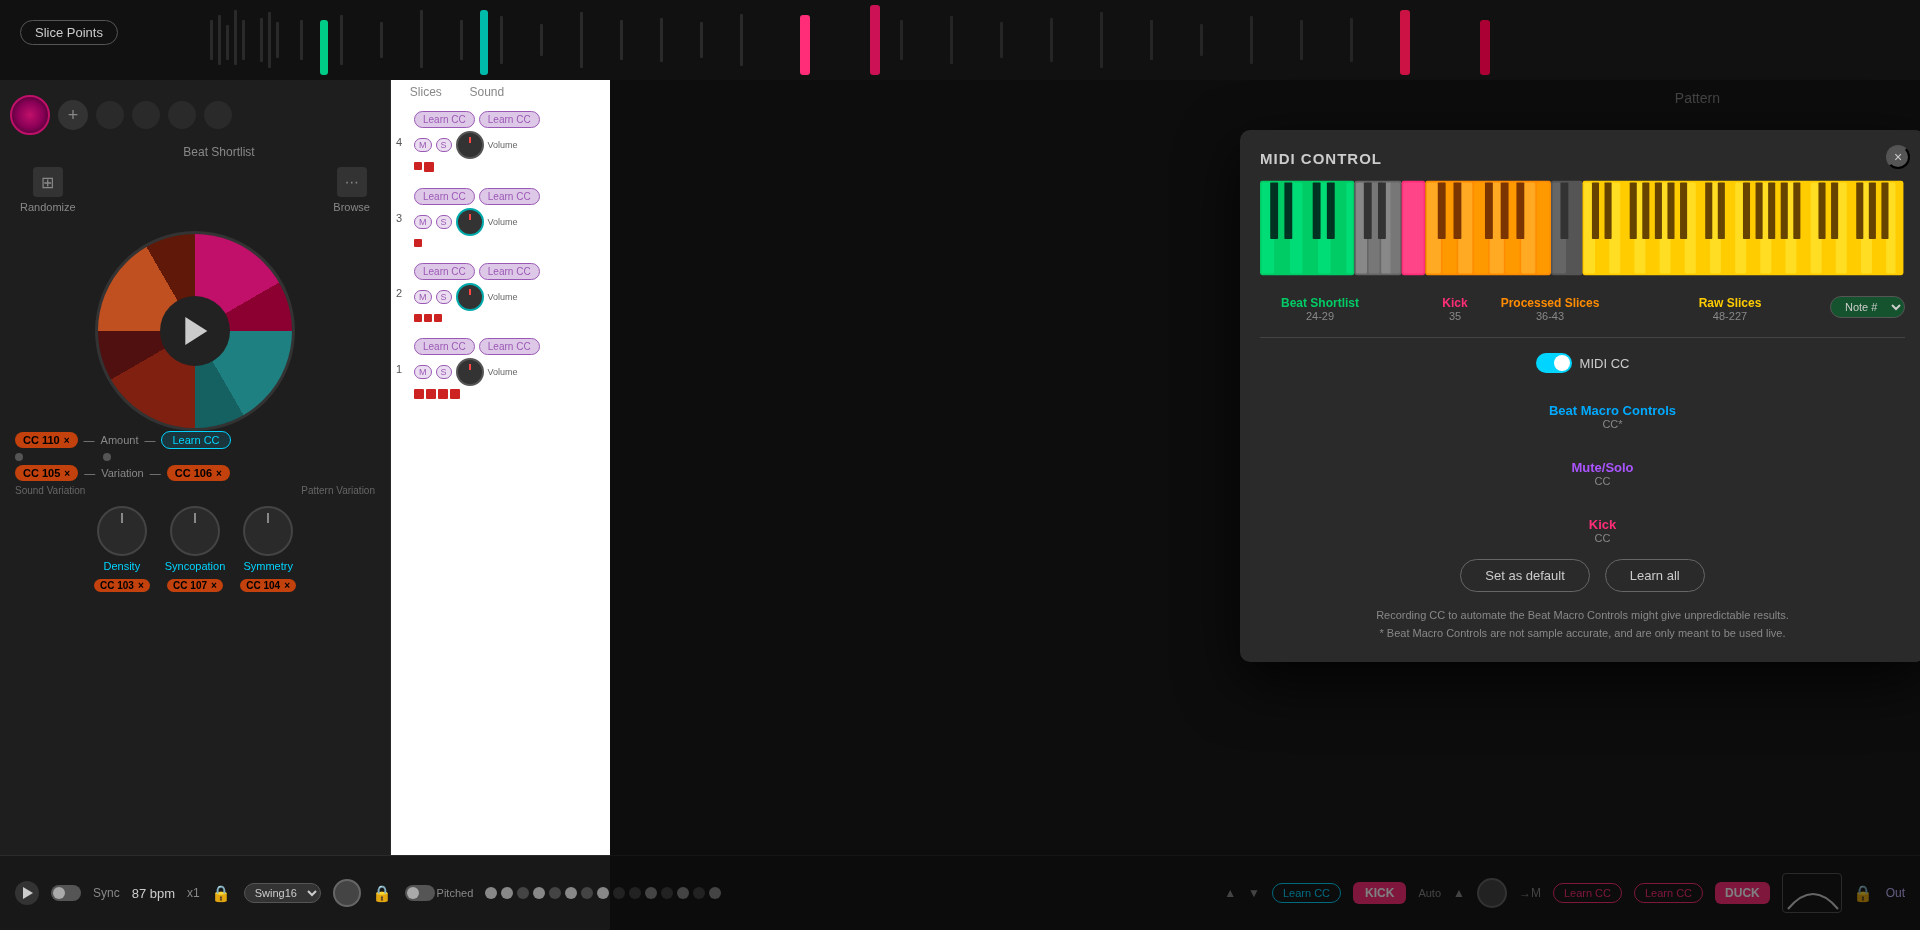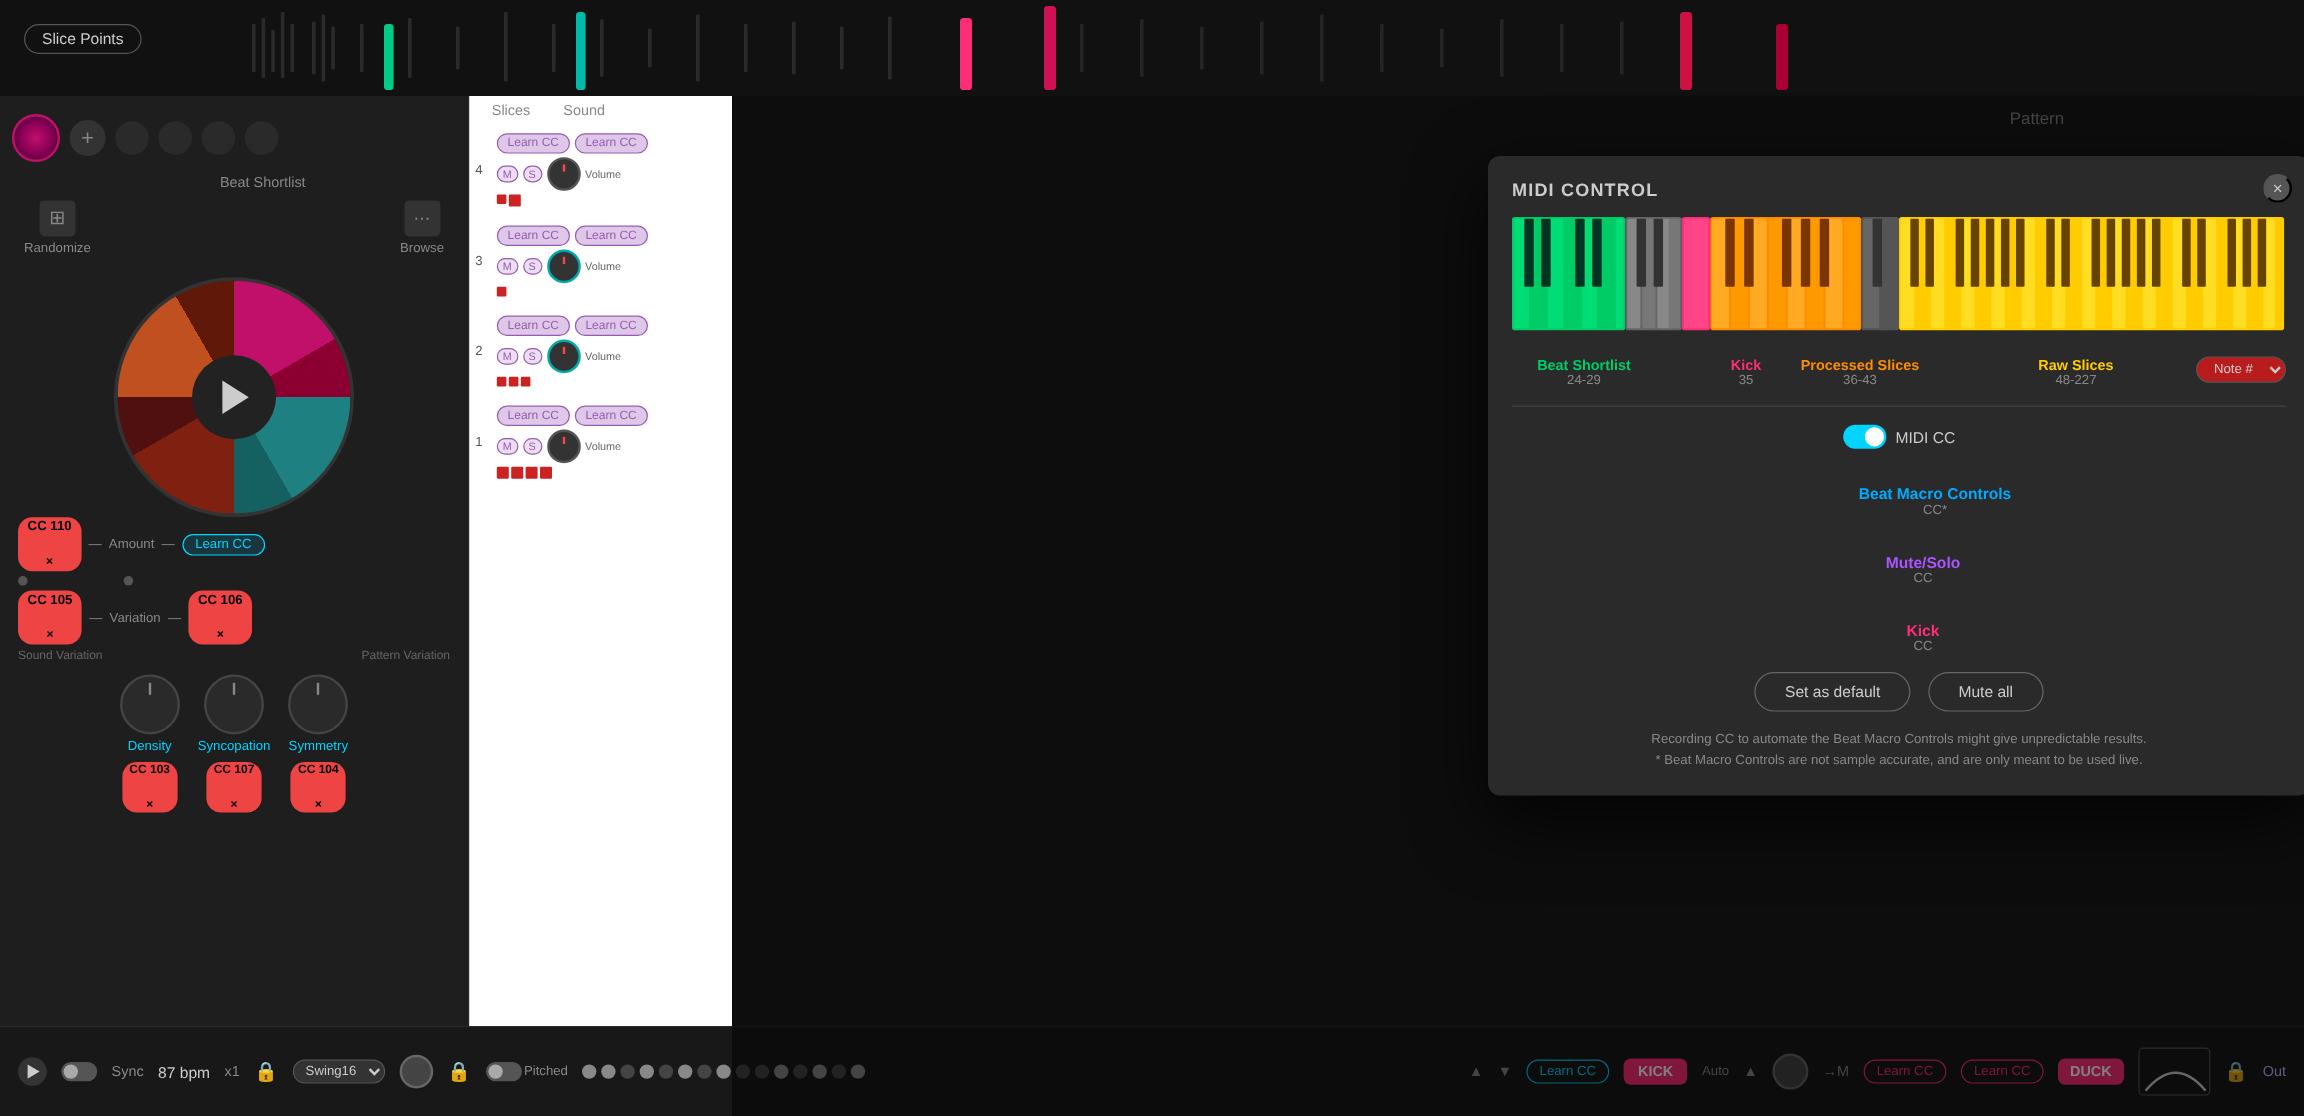--- a/index.html
+++ b/index.html
@@ -159,30 +159,29 @@
     .action-label { font-size: 11px; color: #888; }
 
     
     .cc-row {
       display: flex;
       align-items: center;
       gap: 6px;
       margin: 4px 0;
     }
     .cc-tag {
-      background: #ef4444;
+      background: #c2410c;
       color: #000;
       border-radius: 12px;
       padding: 2px 8px;
       font-size: 11px;
       font-weight: bold;
       display: flex;
       align-items: center;
-      gap: 18px;
-      flex-direction: column;
+      gap: 4px;
     }
     .cc-tag .x { font-size: 10px; cursor: pointer; }
     .cc-label { font-size: 11px; color: #888; }
     .learn-cc-btn {
       background: #00d4ff22;
       border: 1px solid #00d4ff;
       color: #00d4ff;
       border-radius: 12px;
       padding: 2px 10px;
       font-size: 11px;
@@ -398,21 +397,21 @@
     .keyboard-viz {
       width: 100%;
       height: 120px;
       border-radius: 4px;
       overflow: hidden;
       margin-bottom: 4px;
     }
 
     
     .note-dropdown {
-      background: #b91c1c;
+      background: #14532d;
       border: 1px solid #555;
       color: #ccc;
       border-radius: 12px;
       padding: 3px 10px;
       font-size: 11px;
       cursor: pointer;
     }
 
     
     .modal-divider {
@@ -944,21 +943,21 @@
 
           <div class="midi-section red" style="margin-left:40px;">
             <span class="label">Kick</span>
             <span class="sublabel">CC</span>
           </div>
         </div>
 
         
         <div class="action-buttons">
           <button class="modal-btn">Set as default</button>
-          <button class="modal-btn">Mute all</button>
+          <button class="modal-btn">Learn all</button>
         </div>
 
         
         <div class="midi-note">
           <div>Recording CC to automate the Beat Macro Controls might give unpredictable results.</div>
           <div>* Beat Macro Controls are not sample accurate, and are only meant to be used live.</div>
         </div>
 
       </div>
     </div>

